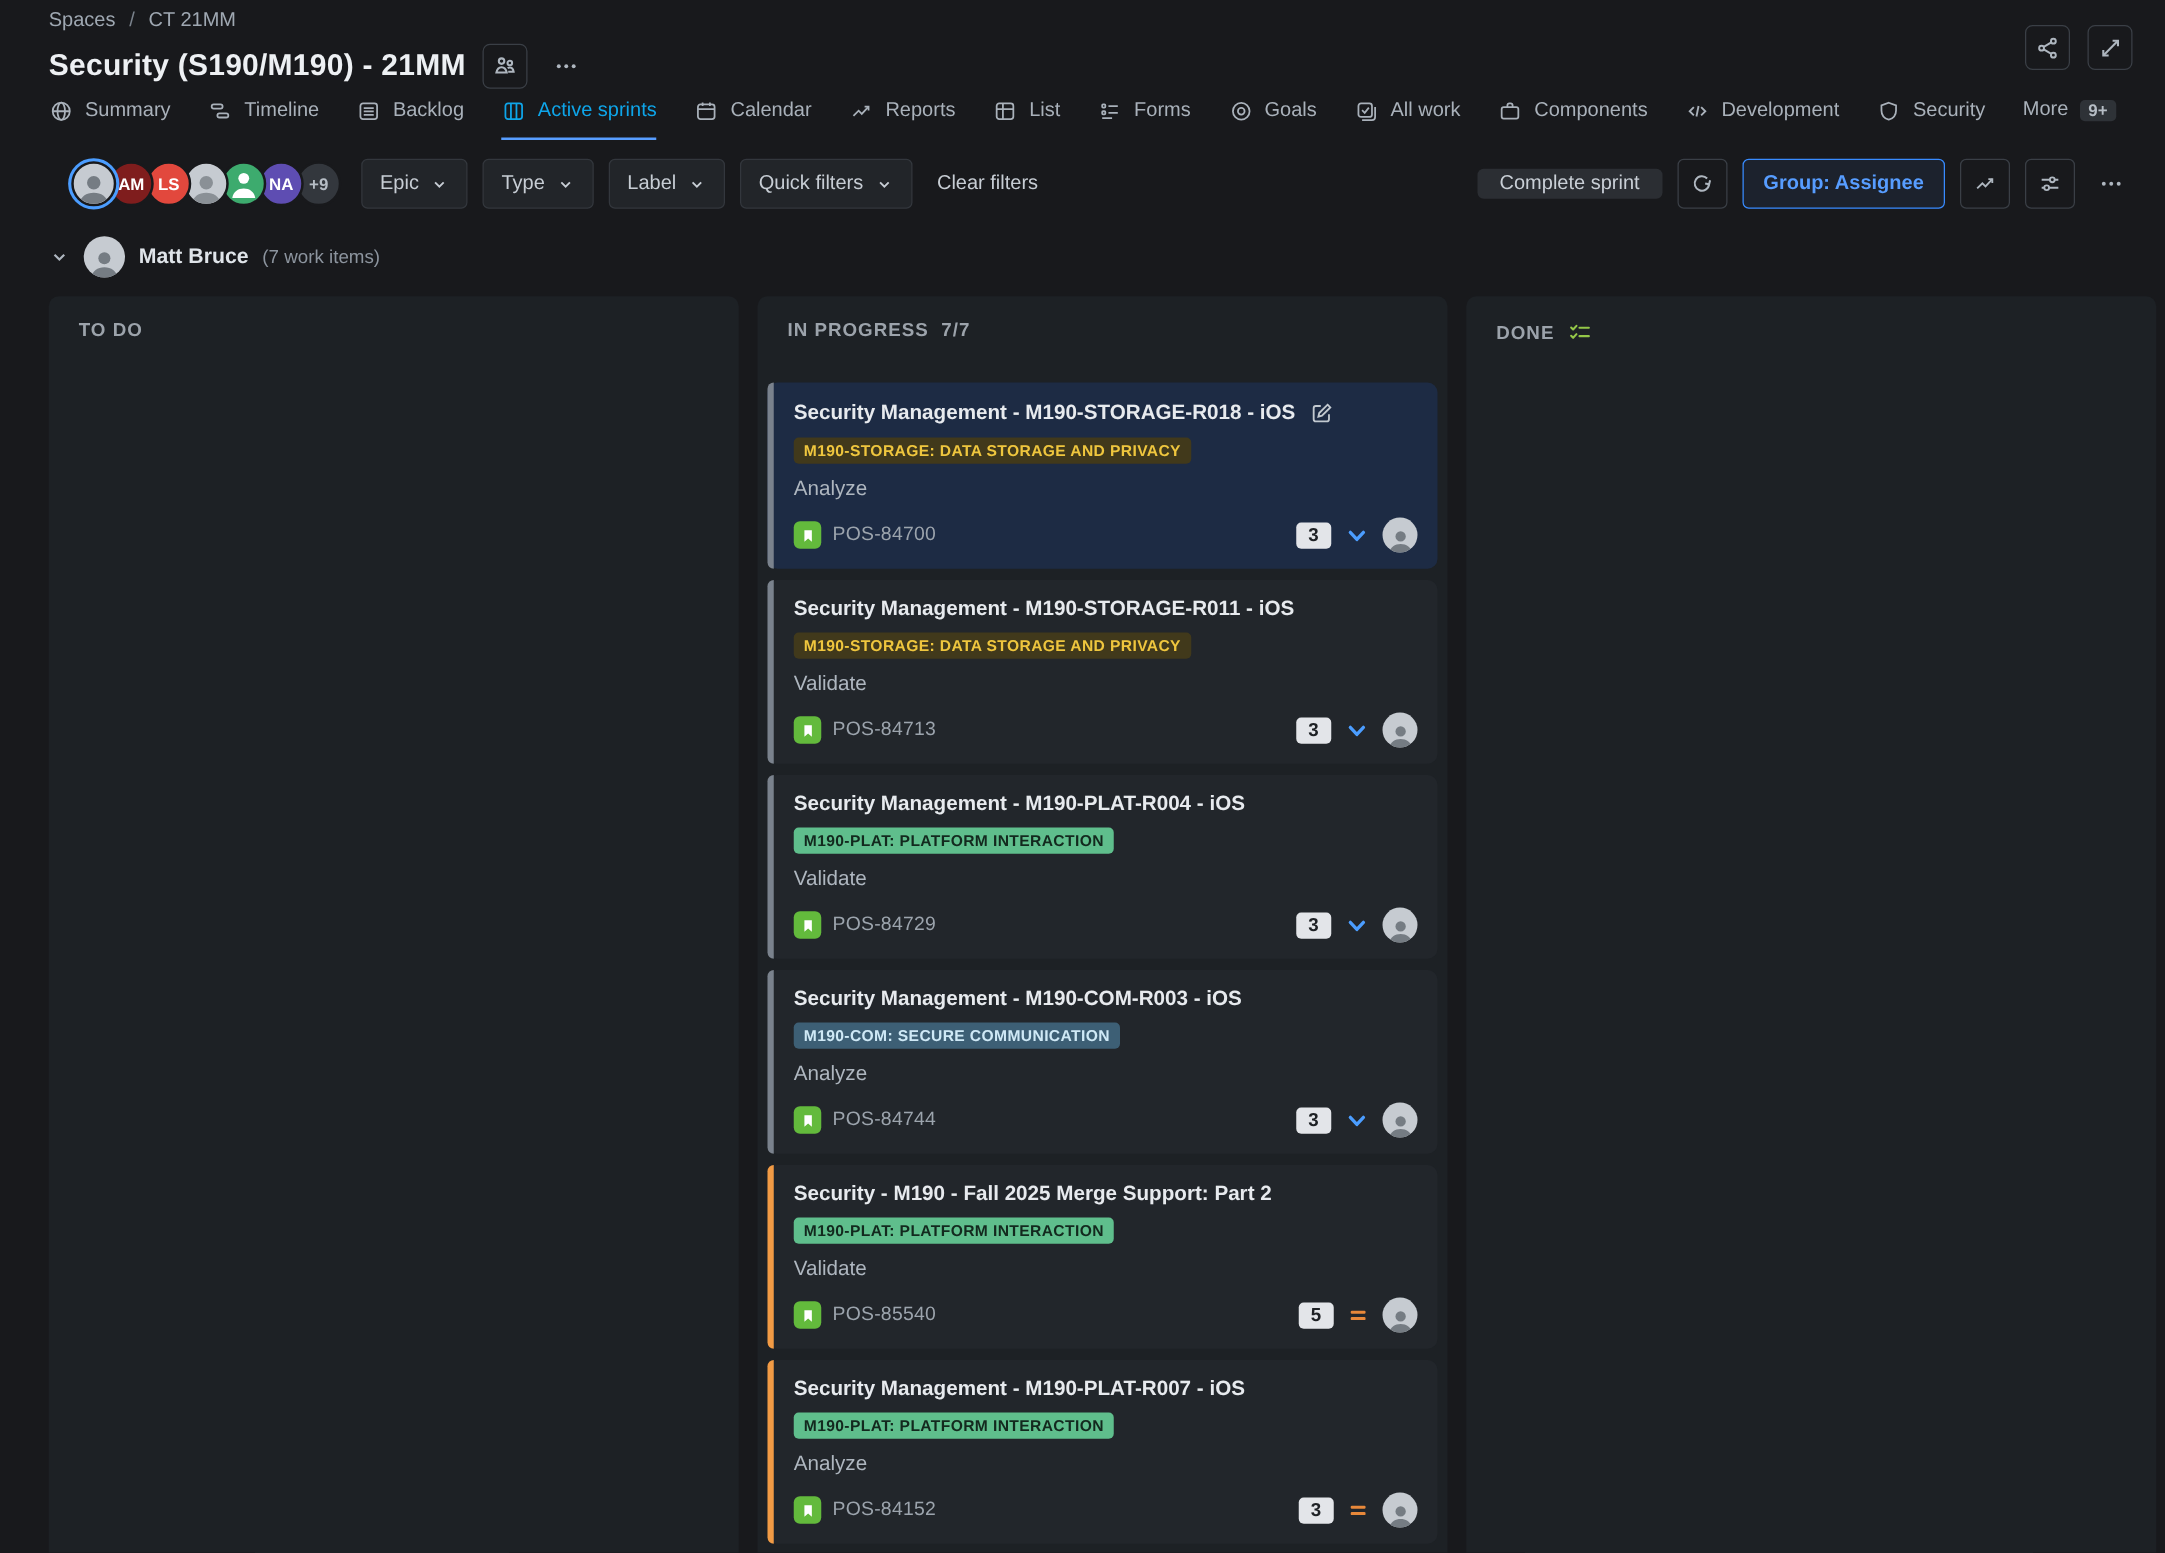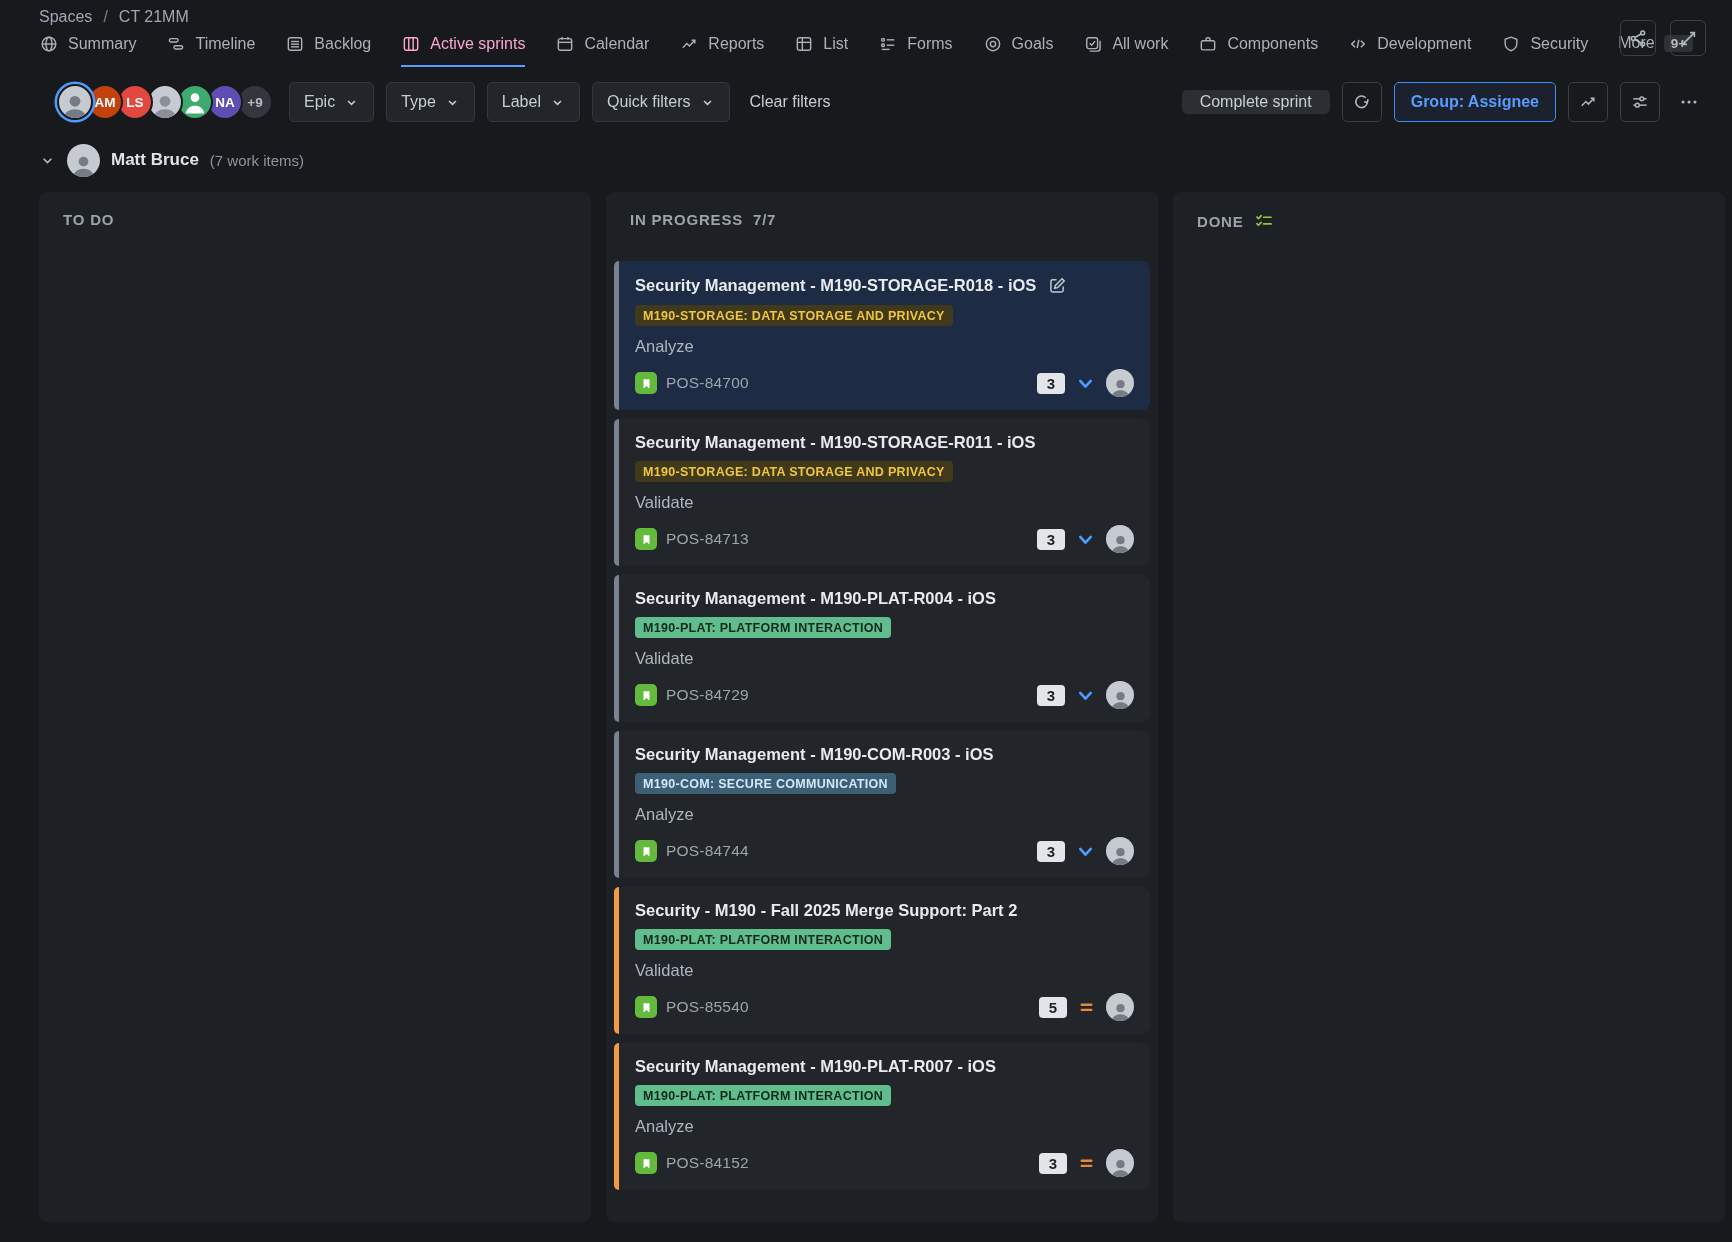--- a/index.html
+++ b/index.html
@@ -26,21 +26,21 @@
   }
   .icon-btn.bordered { border-color:#3A3F46; }
   .header-actions { position:absolute; top:20px; right:26px; display:flex; gap:14px; }
 
   
   .tabs { display:flex; align-items:flex-start; gap:30px; margin-top:8px; padding-left:39px; padding-right:20px; }
   .tab {
     display:flex; align-items:center; gap:9px; font-size:16px; color:#A9B1BA;
     padding-bottom:11px; border-bottom:2.5px solid transparent; white-space:nowrap; cursor:pointer;
   }
-  .tab.active { color:#f9a8d4; border-bottom-color:#579DFF; }
+  .tab.active { color:#0ea5e9; border-bottom-color:#579DFF; }
   .tab .count-badge {
     background:#2E3237; color:#B6BDC5; font-size:13.5px; padding:1px 7px; border-radius:4px; font-weight:600;
   }
 
   
   .toolbar { margin-top:15px; display:flex; align-items:center; padding:0 26px 0 39px; }
   .search-box {
     width:224px; height:40px; border:1.5px solid #40454D; border-radius:5px; display:flex; align-items:center;
     gap:9px; padding:0 12px; color:#8C949E; background:transparent; cursor:text;
   }
@@ -126,20 +126,42 @@
 </style>
 </head>
 <body>
 
 <div class="header">
   <div class="breadcrumb">
     <span class="crumb">Spaces</span>
     <span class="sep">/</span>
     <span class="crumb">CT 21MM</span>
   </div>
+  <div class="title-row">
+    <span class="page-title">Security (S190/M190) - 21MM</span>
+    <span class="icon-btn bordered">
+      <span>
+        <svg width="22" height="22" viewBox="0 0 24 24" fill="none" stroke="currentColor" stroke-width="1.8">
+          <circle cx="9" cy="7.5" r="2.4"></circle>
+            <circle cx="16.2" cy="9.2" r="2"></circle>
+          <path d="M4.5 17.5c.6-3.1 2.4-4.7 4.5-4.7s3.9 1.6 4.5 4.7z"></path>
+          <path d="M14.8 16.8h4.7c-.4-2.4-1.7-3.7-3.3-3.7-.7 0-1.3.2-1.8.7"></path>
+        </svg>
+      </span>
+    </span>
+    <span class="icon-btn">
+      <span>
+        <svg width="22" height="22" viewBox="0 0 24 24" fill="currentColor">
+          <circle cx="5.5" cy="12" r="1.7"></circle>
+            <circle cx="12" cy="12" r="1.7"></circle>
+            <circle cx="18.5" cy="12" r="1.7"></circle>
+        </svg>
+      </span>
+    </span>
+  </div>
   <div class="header-actions">
     <span class="icon-btn bordered">
       <span>
         <svg width="21" height="21" viewBox="0 0 24 24" fill="none" stroke="currentColor" stroke-width="1.8">
           <circle cx="16.8" cy="5.6" r="2.2"></circle>
             <circle cx="6" cy="12" r="2.2"></circle>
             <circle cx="16.8" cy="18.4" r="2.2"></circle>
           <line x1="8" y1="10.9" x2="14.9" y2="6.8"></line>
             <line x1="8" y1="13.1" x2="14.9" y2="17.2"></line>
         </svg>
@@ -295,21 +317,21 @@
 <div class="toolbar">
   <div class="avatar-stack">
     <span class="av photo ring" style="z-index:7">
       <span>
           <svg width="30" height="26" viewBox="0 0 24 20" fill="#757C83">
             <circle cx="12" cy="7" r="4.3"></circle>
             <path d="M2.5 21c.9-5 4.6-7.6 9.5-7.6s8.6 2.6 9.5 7.6z"></path>
           </svg>
         </span>
     </span>
-    <span class="av" style="background:#c2410c;z-index:6">
+    <span class="av" style="background:#7f1d1d;z-index:6">
         <span>AM</span>
       </span>
     <span class="av" style="background:#E2483D;z-index:5">
         <span>LS</span>
       </span>
     <span class="av photo" style="z-index:4">
       <span>
           <svg width="30" height="26" viewBox="0 0 24 20" fill="#8A9096">
             <circle cx="12" cy="7" r="4.3"></circle>
             <path d="M2.5 21c.9-5 4.6-7.6 9.5-7.6s8.6 2.6 9.5 7.6z"></path>

